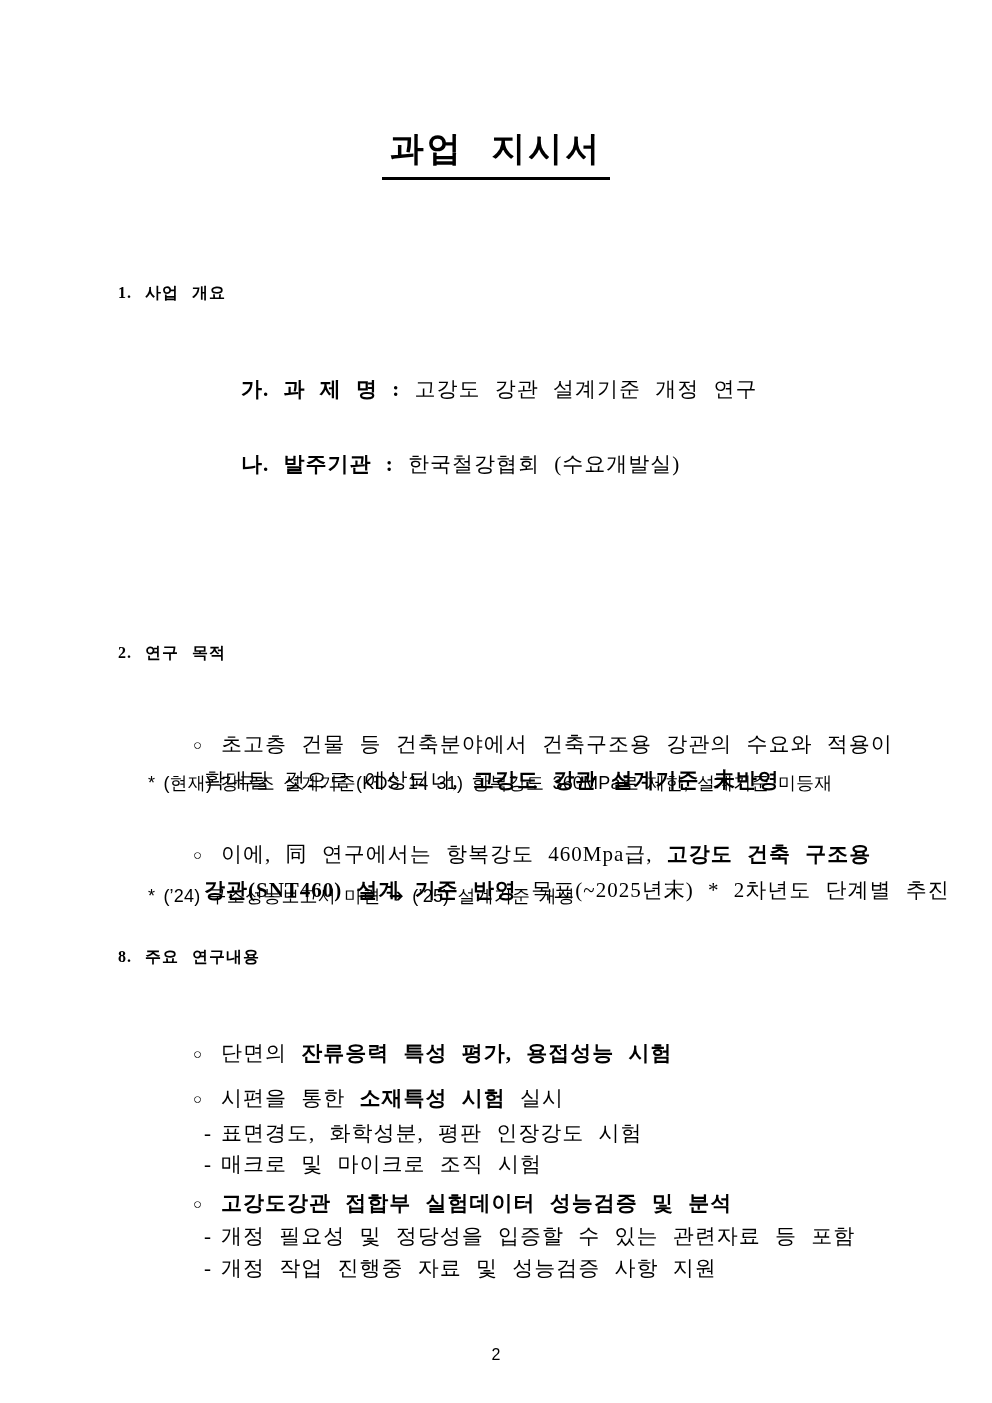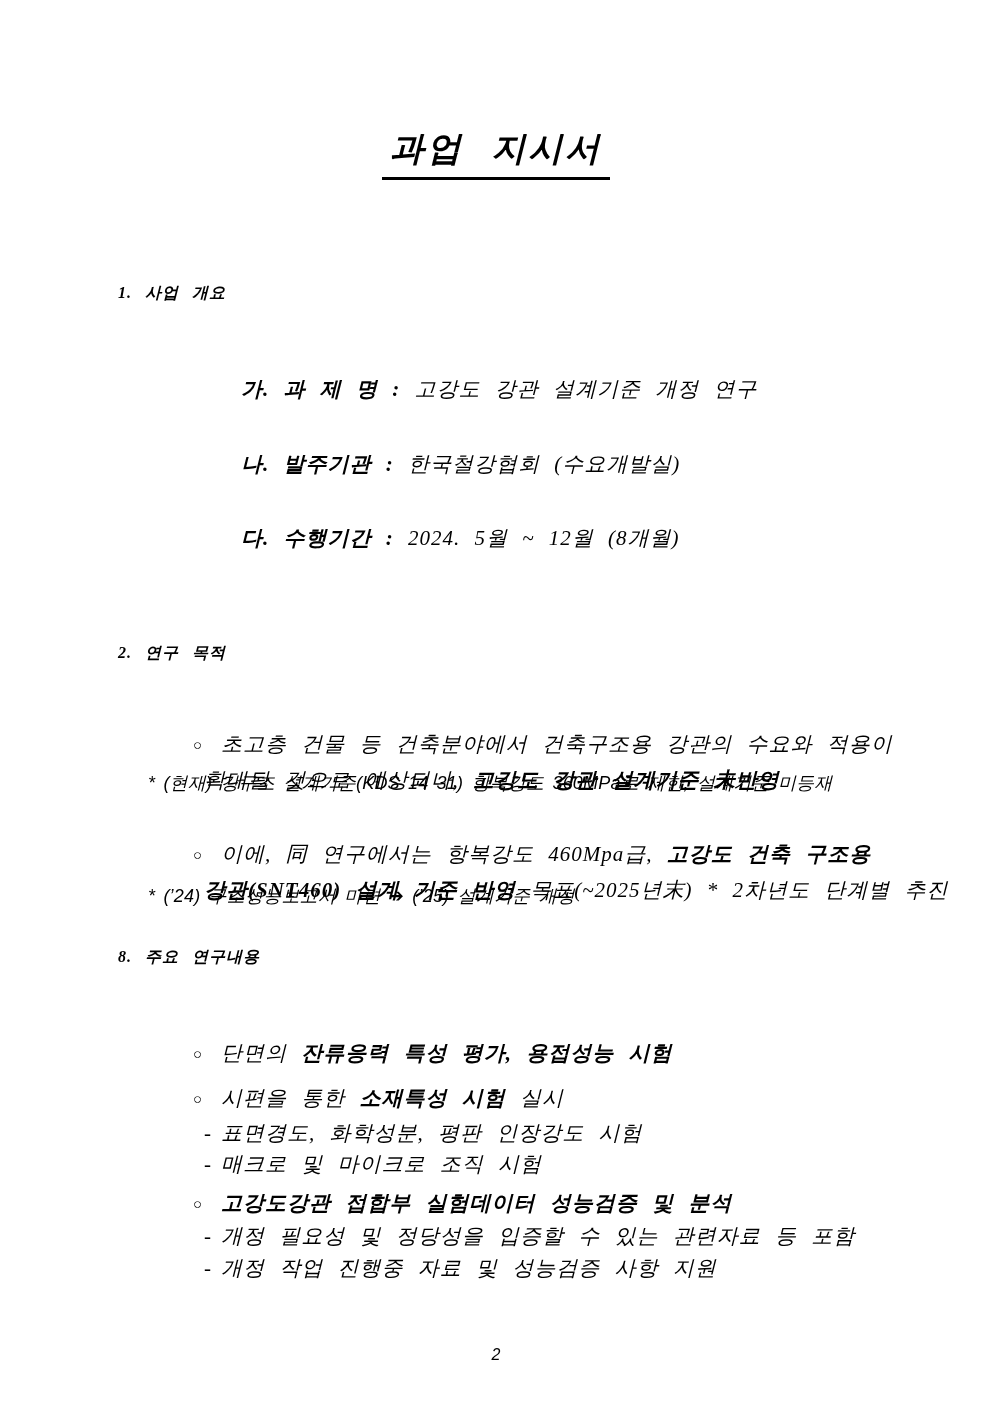--- a/index.html
+++ b/index.html
@@ -6,21 +6,20 @@
   html, body { background: #ffffff; }
   .page {
     position: relative;
     width: 940px;
     height: 1403px;
     margin: 0 auto;
     background: #ffffff;
     color: #000000;
     font-family: "Liberation Serif", "DejaVu Serif", serif;
     overflow: hidden;
-    font-style: italic;
   }
   .line {
     position: absolute;
     white-space: pre;
     font-size: 21px;
     line-height: 1.15;
     letter-spacing: 1px;
     word-spacing: 8px;
     color: #000;
   }
@@ -93,23 +92,20 @@
   <div class="line section-heading" style="top:284px">1. 사업 개요</div>
 
   <div class="line item" style="top:353px">
     <span class="label">가. 과 제 명 : </span><span>고강도 강관 설계기준 개정 연구</span>
   </div>
 
   <div class="line item" style="top:428px">
     <span class="label">나. 발주기관 : </span><span>한국철강협회 (수요개발실)</span>
   </div>
 
-  <div class="line item" style="top:502px">
-    <span class="label">다. 수행기간 : </span><span>2024. 5월 ~ 12월 (8개월)</span>
-  </div>
 
 
   <div class="line section-heading" style="top:644px">2. 연구 목적</div>
 
   <div class="line bullet-line" style="top:708px">
     <span class="marker">○</span><span>초고층 건물 등 건축분야에서 건축구조용 강관의 수요와 적용이</span>
   </div>
   <div class="line bullet-cont" style="top:744px">
     <span>확대될 것으로 예상되나, </span><span class="bold">고강도 강관 설계기준 未반영</span>
   </div>

